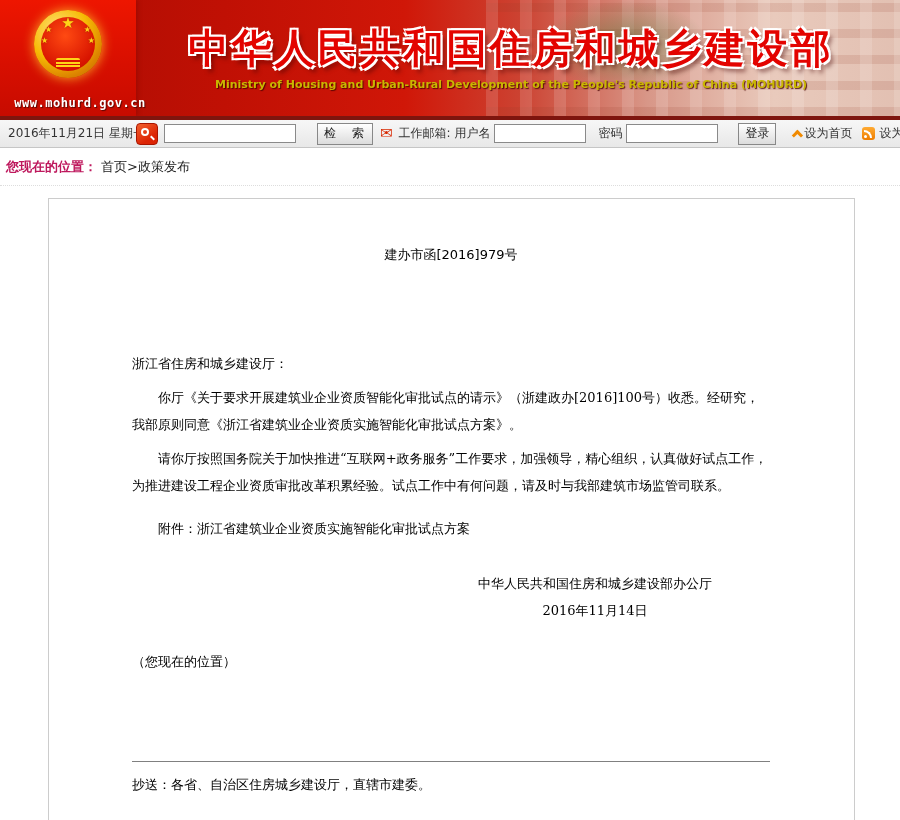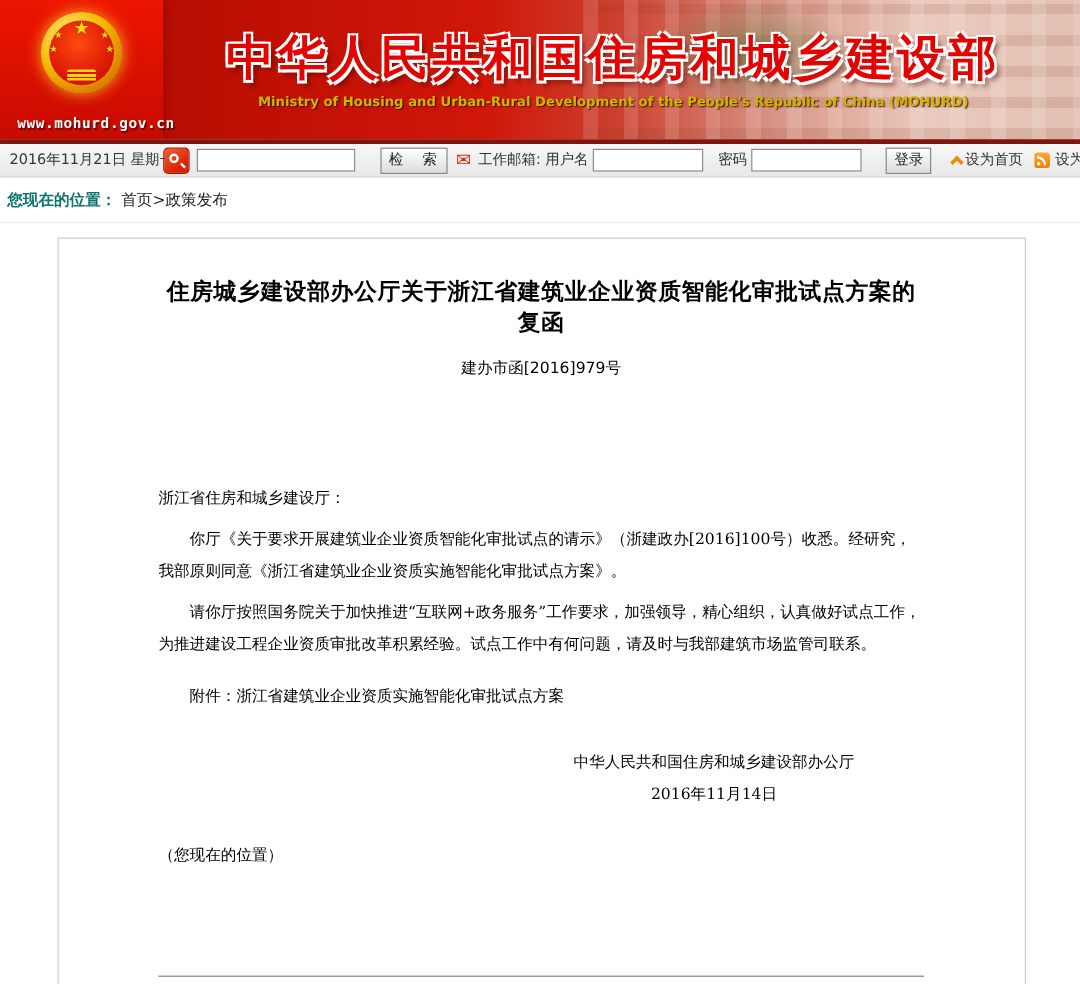--- a/index.html
+++ b/index.html
@@ -91,21 +91,21 @@
     transform:rotate(-45deg) translateY(2px); display:inline-block; }
   .rss-icon { position:relative; width:13px; height:13px; border-radius:3px; display:inline-block;
     background:linear-gradient(#ffab33,#ee7d00); }
   .rss-icon::before { content:""; position:absolute; left:2px; bottom:2px; width:3px; height:3px; border-radius:50%; background:#fff; }
   .rss-icon::after { content:""; position:absolute; left:2px; bottom:2px; width:6px; height:6px;
     border:2px solid #fff; border-left:none; border-bottom:none; border-radius:0 100% 0 0; }
 
   
   .breadcrumb { height:38px; display:flex; align-items:center; padding-left:6px; font-size:13px;
     border-bottom:1px dotted #ddd; background:#fff; }
-  .crumb-label { color:#0f766e; font-weight:bold; }
+  .crumb-label { color:#be185d; font-weight:bold; }
   .crumb-path { color:#222; margin-left:4px; cursor:pointer; }
 
   
   .doc-panel {
     margin:12px 0 0 48px; width:807px; min-height:660px;
     border:1px solid #ccc; background:#fff; padding:31px 84px 60px 83px;
     font-size:13px;
   }
   .doc-title { margin:0; text-align:center; font-size:19px; font-weight:bold; letter-spacing:.5px; line-height:26px; }
   .doc-number { text-align:center; margin-top:16px; font-size:13px; }
@@ -167,21 +167,20 @@
     <span>设为首页</span>
   </span>
 </div>
 
 <div class="breadcrumb">
   <span class="crumb-label">您现在的位置：</span>
   <span class="crumb-path">首页&gt;政策发布</span>
 </div>
 
 <main class="doc-panel">
-  <h1 class="doc-title">住房城乡建设部办公厅关于浙江省建筑业企业资质智能化审批试点方案的复函</h1>
   <div class="doc-number">建办市函[2016]979号</div>
   <div class="doc-body">
     <p class="salutation">浙江省住房和城乡建设厅：</p>
     <p class="para">你厅《关于要求开展建筑业企业资质智能化审批试点的请示》（浙建政办[2016]100号）收悉。经研究，我部原则同意《浙江省建筑业企业资质实施智能化审批试点方案》。</p>
     <p class="para">请你厅按照国务院关于加快推进“互联网+政务服务”工作要求，加强领导，精心组织，认真做好试点工作，为推进建设工程企业资质审批改革积累经验。试点工作中有何问题，请及时与我部建筑市场监管司联系。</p>
     <p class="para attachment">附件：浙江省建筑业企业资质实施智能化审批试点方案</p>
     <div class="signature">
       <div>中华人民共和国住房和城乡建设部办公厅</div>
       <div>2016年11月14日</div>
     </div>

